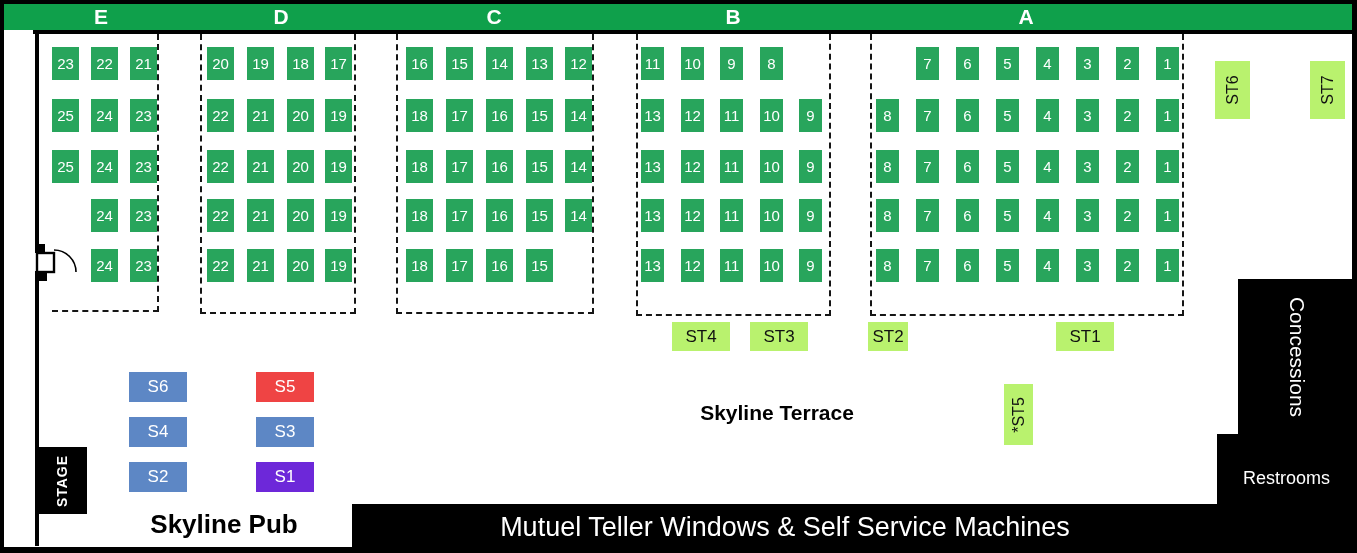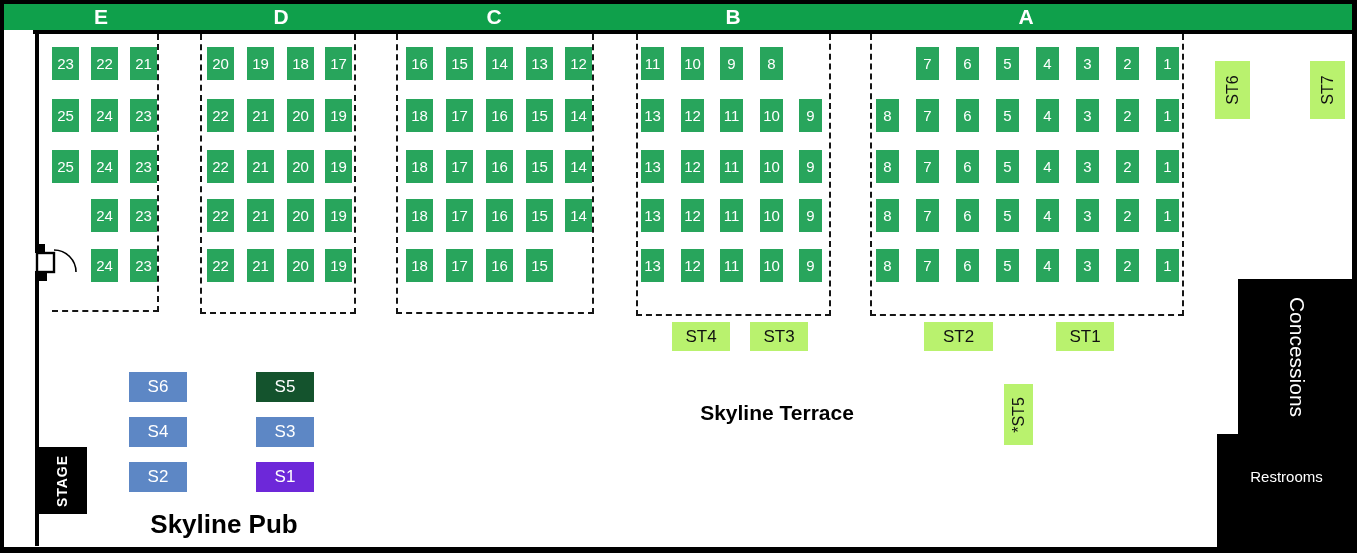--- a/index.html
+++ b/index.html
@@ -32,21 +32,21 @@
   .pub-table{position:absolute;width:58px;height:30px;display:flex;align-items:center;
     justify-content:center;color:#fff;font-size:17px;cursor:pointer;}
   
   .blackbox{position:absolute;background:#000;color:#fff;display:flex;
     align-items:center;justify-content:center;}
   #stage-box{left:33px;top:443px;width:50px;height:67px;}
   #stage-box span{transform:rotate(-90deg);font-size:14px;font-weight:600;letter-spacing:1px;}
   #concessions-box{left:1234px;top:275px;width:118px;height:155px;}
   #concessions-box span{transform:rotate(90deg);font-size:21px;white-space:nowrap;}
   #restrooms-box{left:1213px;top:430px;width:139px;height:123px;align-items:flex-start;}
-  #restrooms-box span{margin-top:34px;font-size:15px;}
+  #restrooms-box span{margin-top:34px;font-size:18px;}
   #mutuel-bar{left:348px;top:500px;width:1004px;height:47px;align-items:center;justify-content:flex-start;}
   #mutuel-bar span{display:block;width:866px;text-align:center;font-size:27px;font-weight:500;}
   .area-title{position:absolute;color:#000;font-weight:bold;text-align:center;}
   #pub-title{left:110px;top:505px;width:220px;font-size:26px;}
   #terrace-title{left:648px;top:397px;width:250px;font-size:21px;}
   
   .door-gap{position:absolute;left:0;top:248px;width:35px;height:20px;background:#fff;}
   .door-notch{position:absolute;background:#000;}
   #door-svg{position:absolute;left:29px;top:240px;}
 </style>
@@ -190,33 +190,33 @@
       <div class="seat" style="left: 952px; top: 245px; width: 23px; height: 33px; background: rgb(40, 165, 92);">6</div>
       <div class="seat" style="left: 992px; top: 245px; width: 23px; height: 33px; background: rgb(40, 165, 92);">5</div>
       <div class="seat" style="left: 1032px; top: 245px; width: 23px; height: 33px; background: rgb(40, 165, 92);">4</div>
       <div class="seat" style="left: 1072px; top: 245px; width: 23px; height: 33px; background: rgb(40, 165, 92);">3</div>
       <div class="seat" style="left: 1112px; top: 245px; width: 23px; height: 33px; background: rgb(40, 165, 92);">2</div>
       <div class="seat" style="left: 1152px; top: 245px; width: 23px; height: 33px; background: rgb(40, 165, 92);">1</div>
     </div>
   <div id="labels-layer">
       <div class="st-label" style="left: 668px; top: 318px; width: 58px; height: 29px; background: rgb(185, 242, 110);">ST4</div>
       <div class="st-label" style="left: 746px; top: 318px; width: 58px; height: 29px; background: rgb(185, 242, 110);">ST3</div>
-      <div class="st-label" style="left: 920px; top: 318px; width: 69px; height: 29px; background: rgb(185, 242, 110);">ST2</div>
+      <div class="st-label" style="left: 864px; top: 318px; width: 40px; height: 29px; background: rgb(185, 242, 110);">ST2</div>
       <div class="st-label" style="left: 1052px; top: 318px; width: 58px; height: 29px; background: rgb(185, 242, 110);">ST1</div>
       <div class="st-label" style="left: 1000px; top: 380px; width: 29px; height: 61px; background: rgb(185, 242, 110);">
         <span class="vert">*ST5</span>
       </div>
       <div class="st-label" style="left: 1211px; top: 57px; width: 35px; height: 58px; background: rgb(185, 242, 110);">
         <span class="vert">ST6</span>
       </div>
       <div class="st-label" style="left: 1306px; top: 57px; width: 35px; height: 58px; background: rgb(185, 242, 110);">
         <span class="vert">ST7</span>
       </div>
       <div class="pub-table" style="left: 125px; top: 368px; background: rgb(93, 135, 197);">S6</div>
-      <div class="pub-table" style="left: 252px; top: 368px; background: #14532d;">S5</div>
+      <div class="pub-table" style="left: 252px; top: 368px; background: #ef4444;">S5</div>
       <div class="pub-table" style="left: 125px; top: 413px; background: rgb(93, 135, 197);">S4</div>
       <div class="pub-table" style="left: 252px; top: 413px; background: rgb(93, 135, 197);">S3</div>
       <div class="pub-table" style="left: 125px; top: 458px; background: rgb(93, 135, 197);">S2</div>
       <div class="pub-table" style="left: 252px; top: 458px; background: #6d28d9;">S1</div>
     </div>
 
   <div class="door-gap"></div>
   <div class="door-notch" style="left:31px;top:240px;width:10px;height:9px;"></div>
   <div class="door-notch" style="left:31px;top:267px;width:12px;height:10px;"></div>
   <svg id="door-svg" width="48" height="36" viewBox="0 0 48 36">
@@ -226,17 +226,20 @@
 
   <div id="stage-box" class="blackbox">
     <span>STAGE</span>
   </div>
   <div id="concessions-box" class="blackbox">
     <span>Concessions</span>
   </div>
   <div id="restrooms-box" class="blackbox">
     <span>Restrooms</span>
   </div>
+  <div id="mutuel-bar" class="blackbox">
+    <span>Mutuel Teller Windows &amp; Self Service Machines</span>
+  </div>
 
   <div id="terrace-title" class="area-title">Skyline Terrace</div>
   <div id="pub-title" class="area-title">Skyline Pub</div>
 
 </div>
 
 </body></html>

